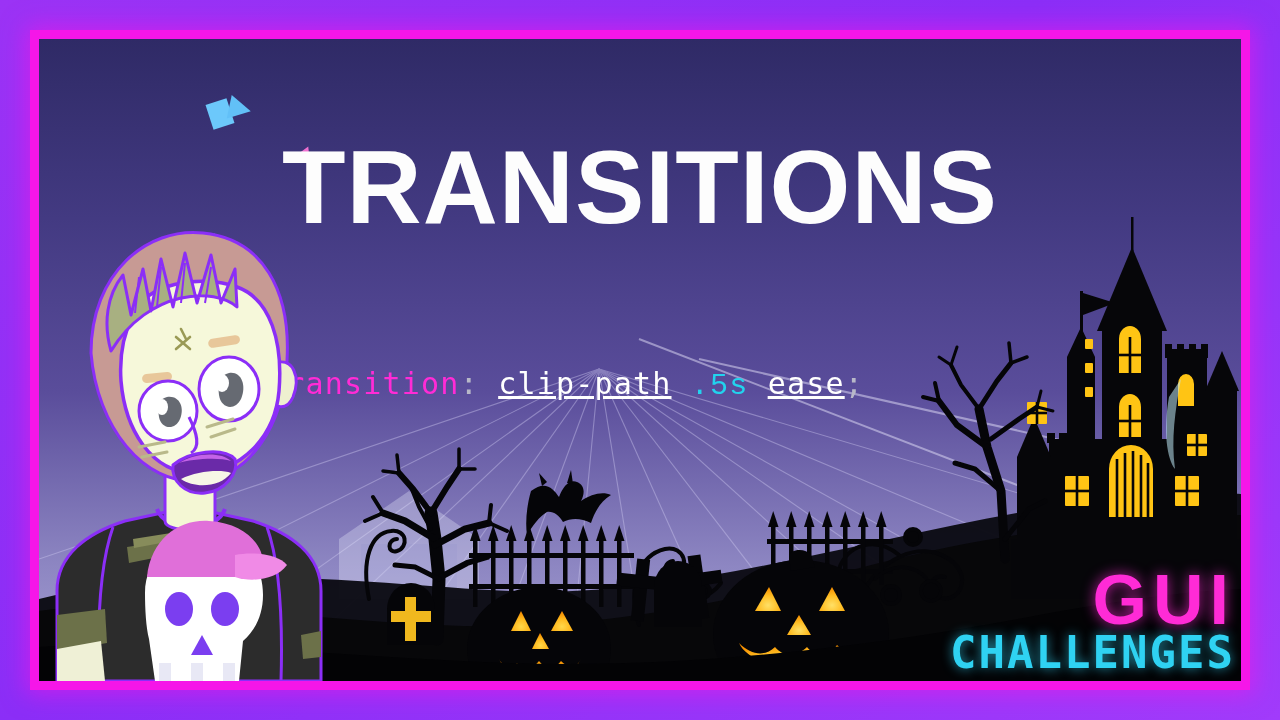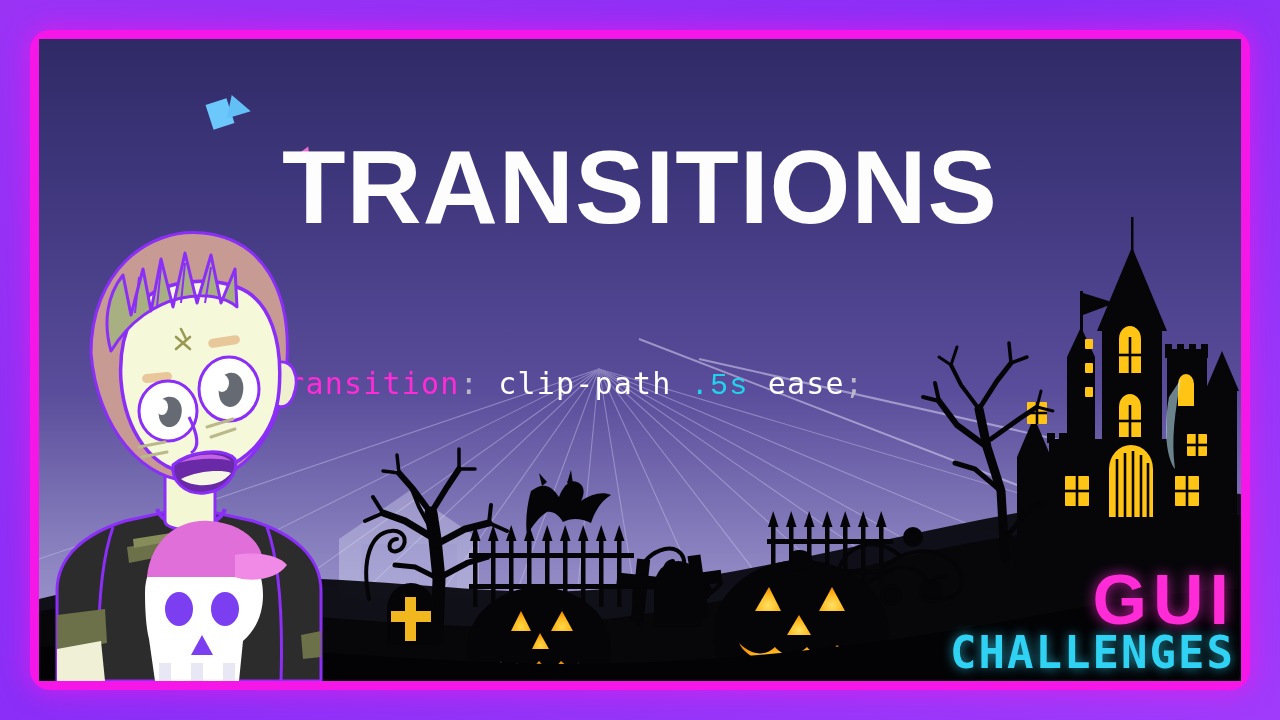--- a/index.html
+++ b/index.html
@@ -4,39 +4,39 @@
 <style>
   html,body{margin:0;padding:0;background:#000;}
   body{width:1280px;height:720px;overflow:hidden;font-family:"Liberation Sans",sans-serif;}
 
   #stage{position:relative;width:1280px;height:720px;overflow:hidden;
          background:linear-gradient(145deg,#9b33f5 0%,#8b2ef7 45%,#a13bfb 100%);}
 
   
   #frame{position:absolute;left:30px;top:30px;width:1220px;height:660px;
          background:#f516e8;padding:9px;box-sizing:border-box;
-         box-shadow:0 0 22px 4px rgba(245,22,232,.55);border-radius:20px;}
+         box-shadow:0 0 22px 4px rgba(245,22,232,.55);}
 
   #scene{position:relative;width:100%;height:100%;overflow:hidden;
          background:linear-gradient(180deg,#2f2a66 0%,#433a82 28%,#5a4d9b 55%,#8d86c2 82%,#a9a3d4 100%);}
 
   
   .rays{position:absolute;left:0;top:0;width:100%;height:100%;pointer-events:none;}
 
   
   .confetti{position:absolute;}
   .tri{width:0;height:0;border-style:solid;}
 
   
   #code{position:absolute;left:228px;top:327px;
         font-family:"DejaVu Sans Mono","Liberation Mono",monospace;
         font-size:30px;letter-spacing:1.2px;white-space:nowrap;}
   .c-prop{color:#ff2bd6;}
   .c-punc{color:#b8b8c8;}
-  .c-val{color:#ffffff;}
+  .c-val{color:#ffffff;text-decoration:underline;}
   .c-num{color:#22d3ee;font-family:Liberation Mono, monospace;}
 
   
   #title{position:absolute;left:0;top:96px;width:100%;text-align:center;
          font-family:"Liberation Sans",sans-serif;font-weight:700;
          font-size:104px;line-height:1;color:#fdfdfd;letter-spacing:1px;}
 
   
   #logo{position:absolute;right:6px;bottom:8px;text-align:right;line-height:.92;}
   #logo .gui{font-family:"Liberation Sans",sans-serif;font-weight:700;font-size:70px;

